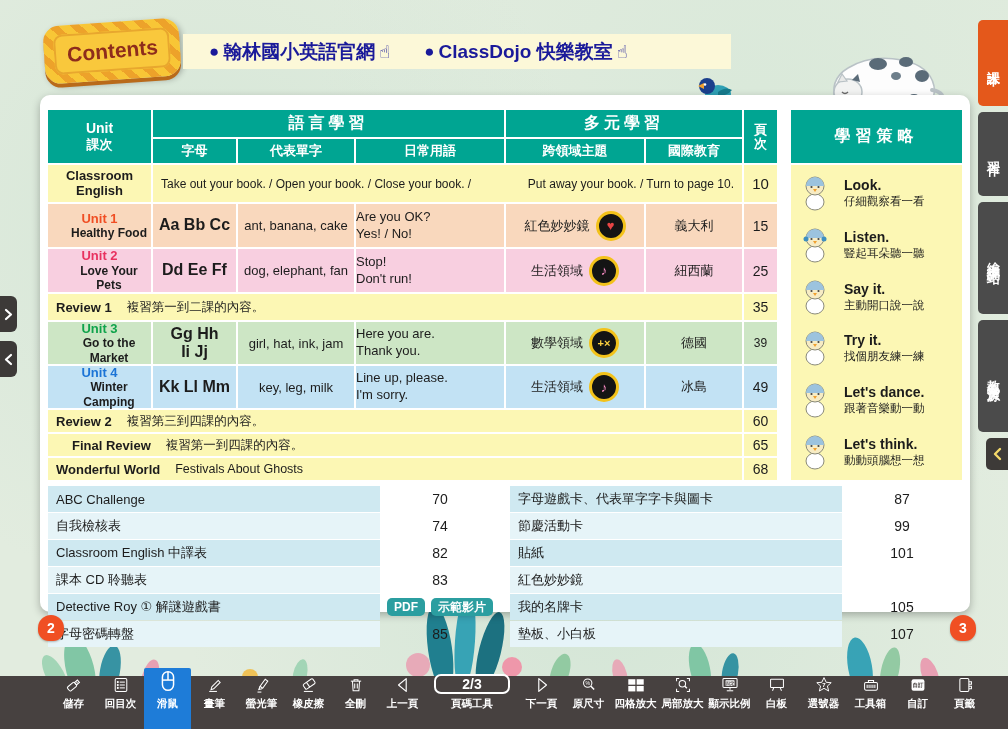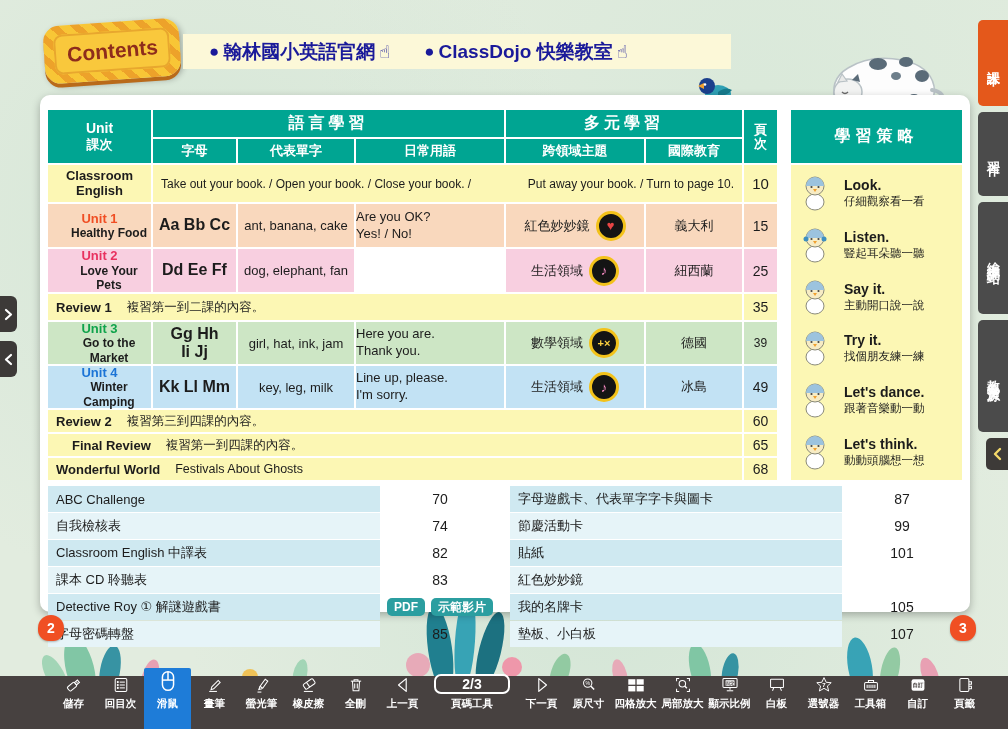--- a/index.html
+++ b/index.html
@@ -258,20 +258,24 @@
       </div>
       <div class="cell bg-u1" style="grid-column:6;grid-row:4;">義大利</div>
       <div class="cell bg-u1" style="grid-column:7;grid-row:4;font-size:14px;">15</div>
 
       <div class="cell bg-u2 unit-cell" style="grid-column:1;grid-row:5;">
         <span class="unit-tag" style="color:#e8315f;">Unit 2</span>
         <span class="unit-title">Love Your Pets</span>
       </div>
       <div class="cell bg-u2 letters" style="grid-column:2;grid-row:5;">Dd Ee Ff</div>
       <div class="cell bg-u2" style="grid-column:3;grid-row:5;">dog, elephant, fan</div>
+      <div class="cell bg-u2 phrases" style="grid-column:4;grid-row:5;">
+        <span>Stop!</span>
+        <span>Don't run!</span>
+      </div>
       <div class="cell bg-u2 domain-cell" style="grid-column:5;grid-row:5;">
         <span>生活領域</span>
         <span class="domain-badge">
             <span style="color:#ff8fc8;">♪</span>
           </span>
       </div>
       <div class="cell bg-u2" style="grid-column:6;grid-row:5;">紐西蘭</div>
       <div class="cell bg-u2" style="grid-column:7;grid-row:5;font-size:14px;">25</div>
 
       <div class="cell bg-y review-cell" style="grid-column:1/7;grid-row:6;">

